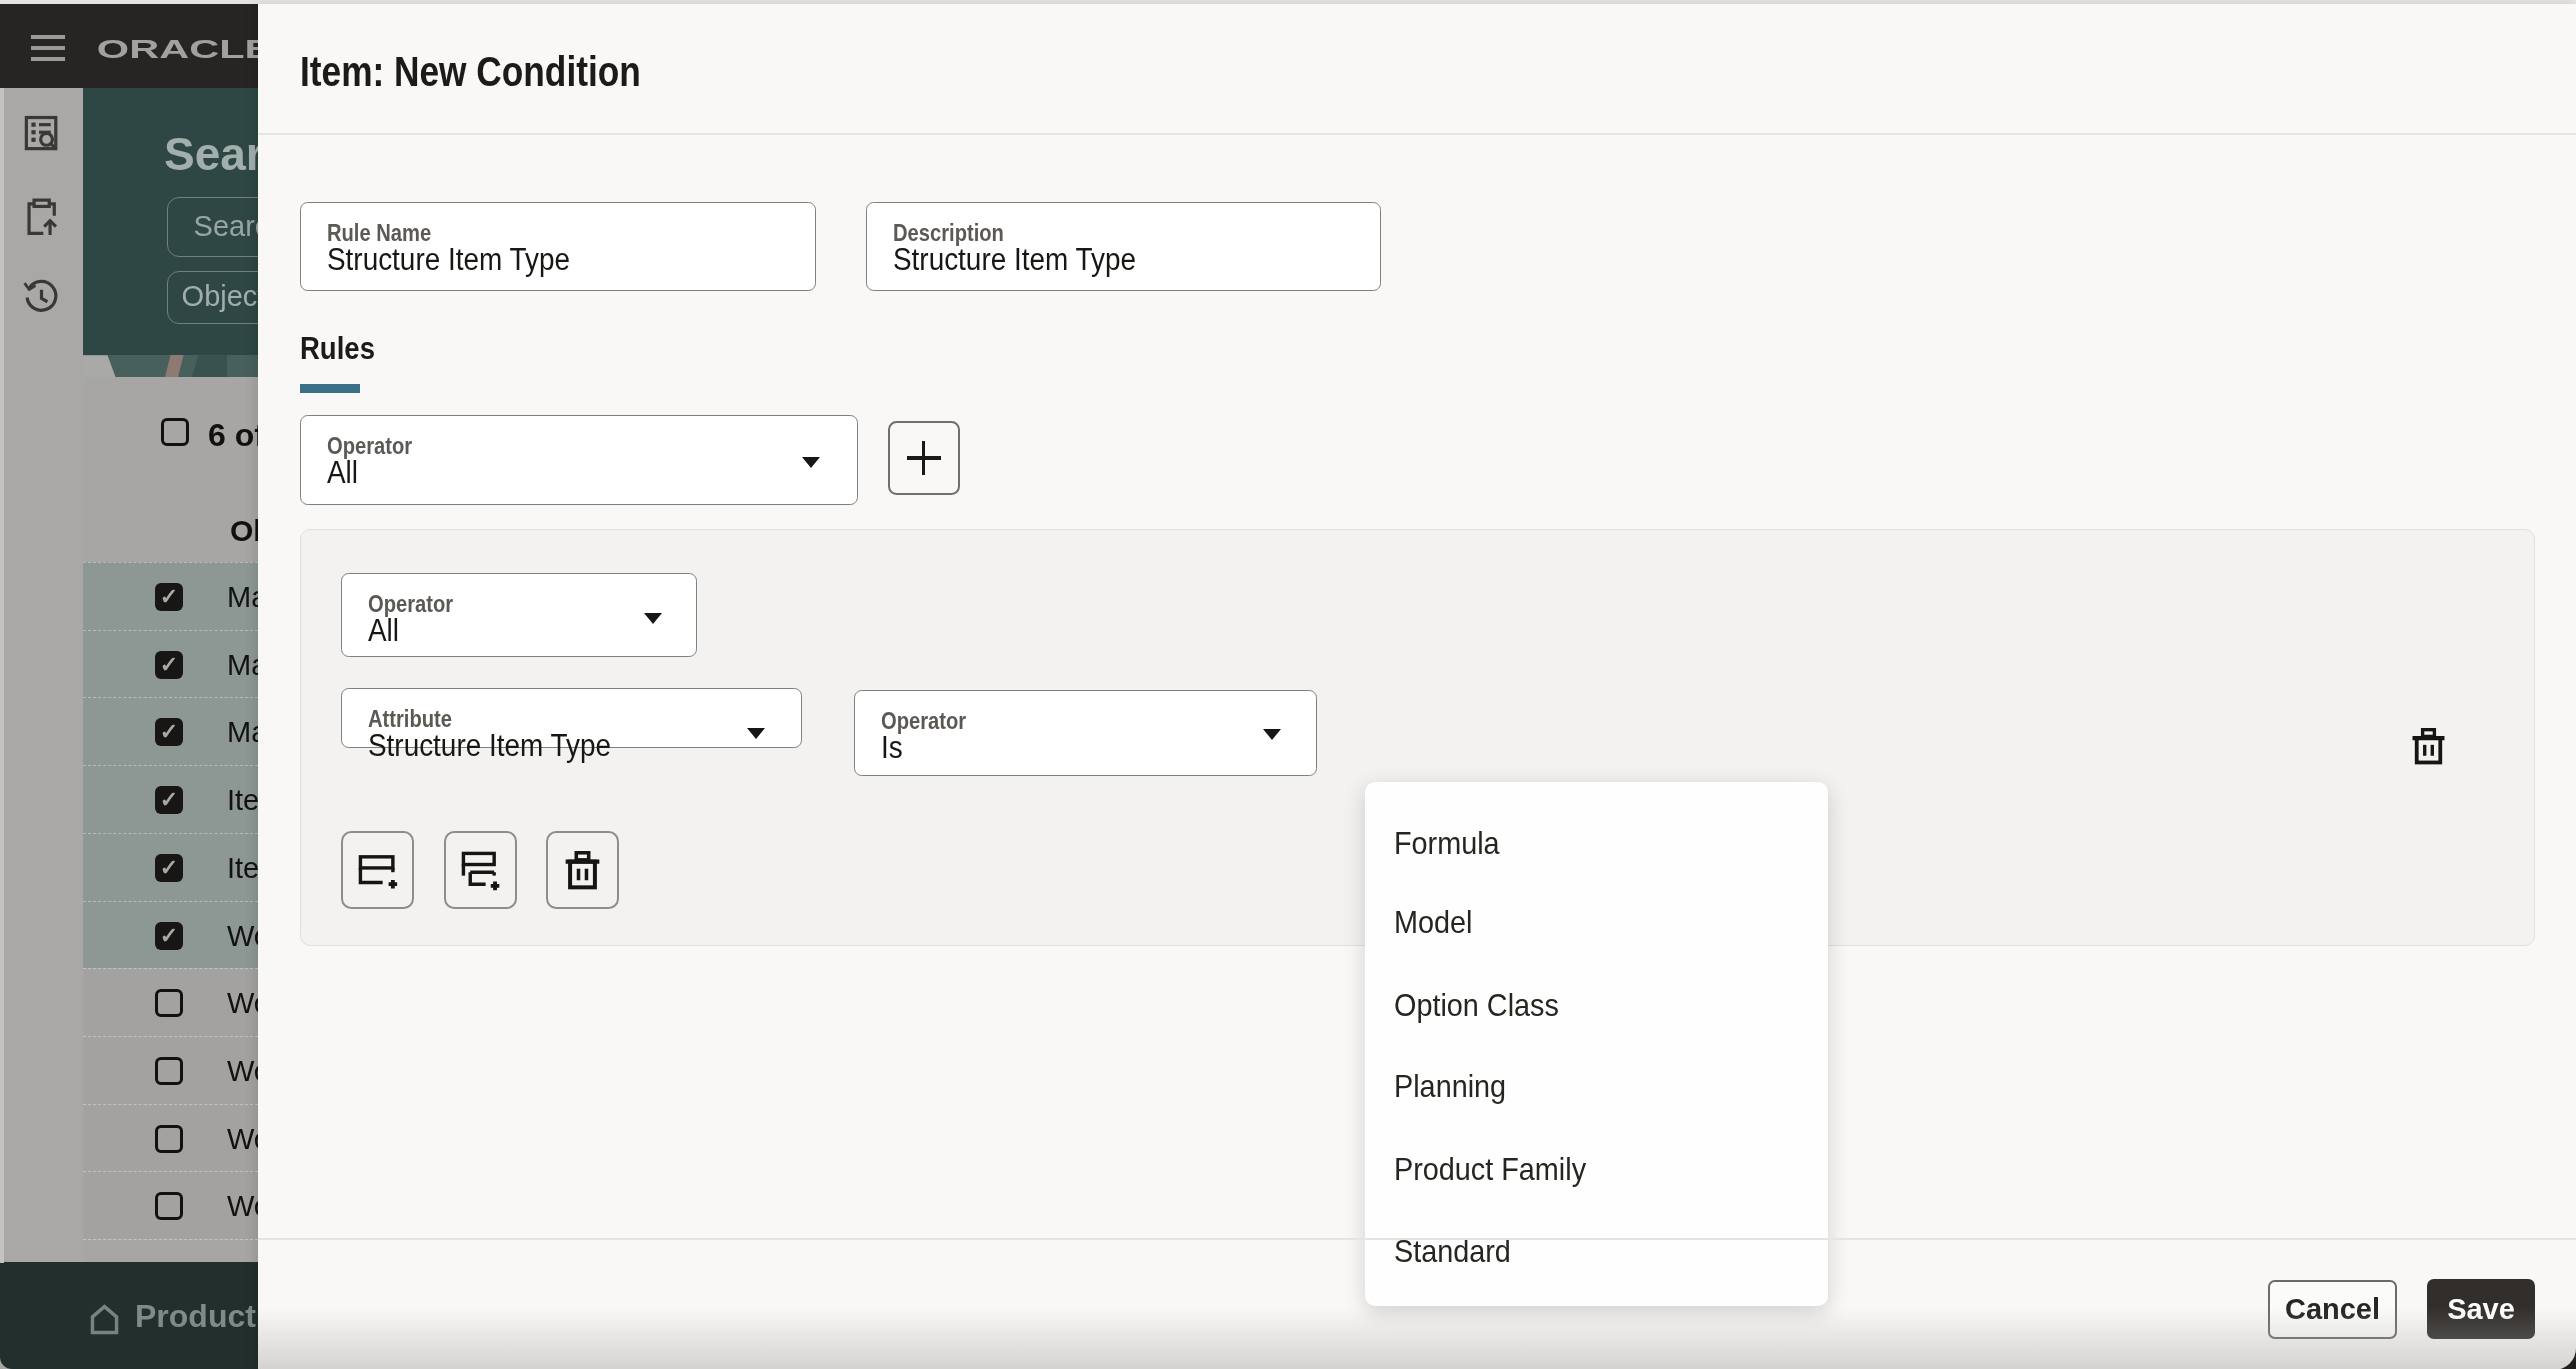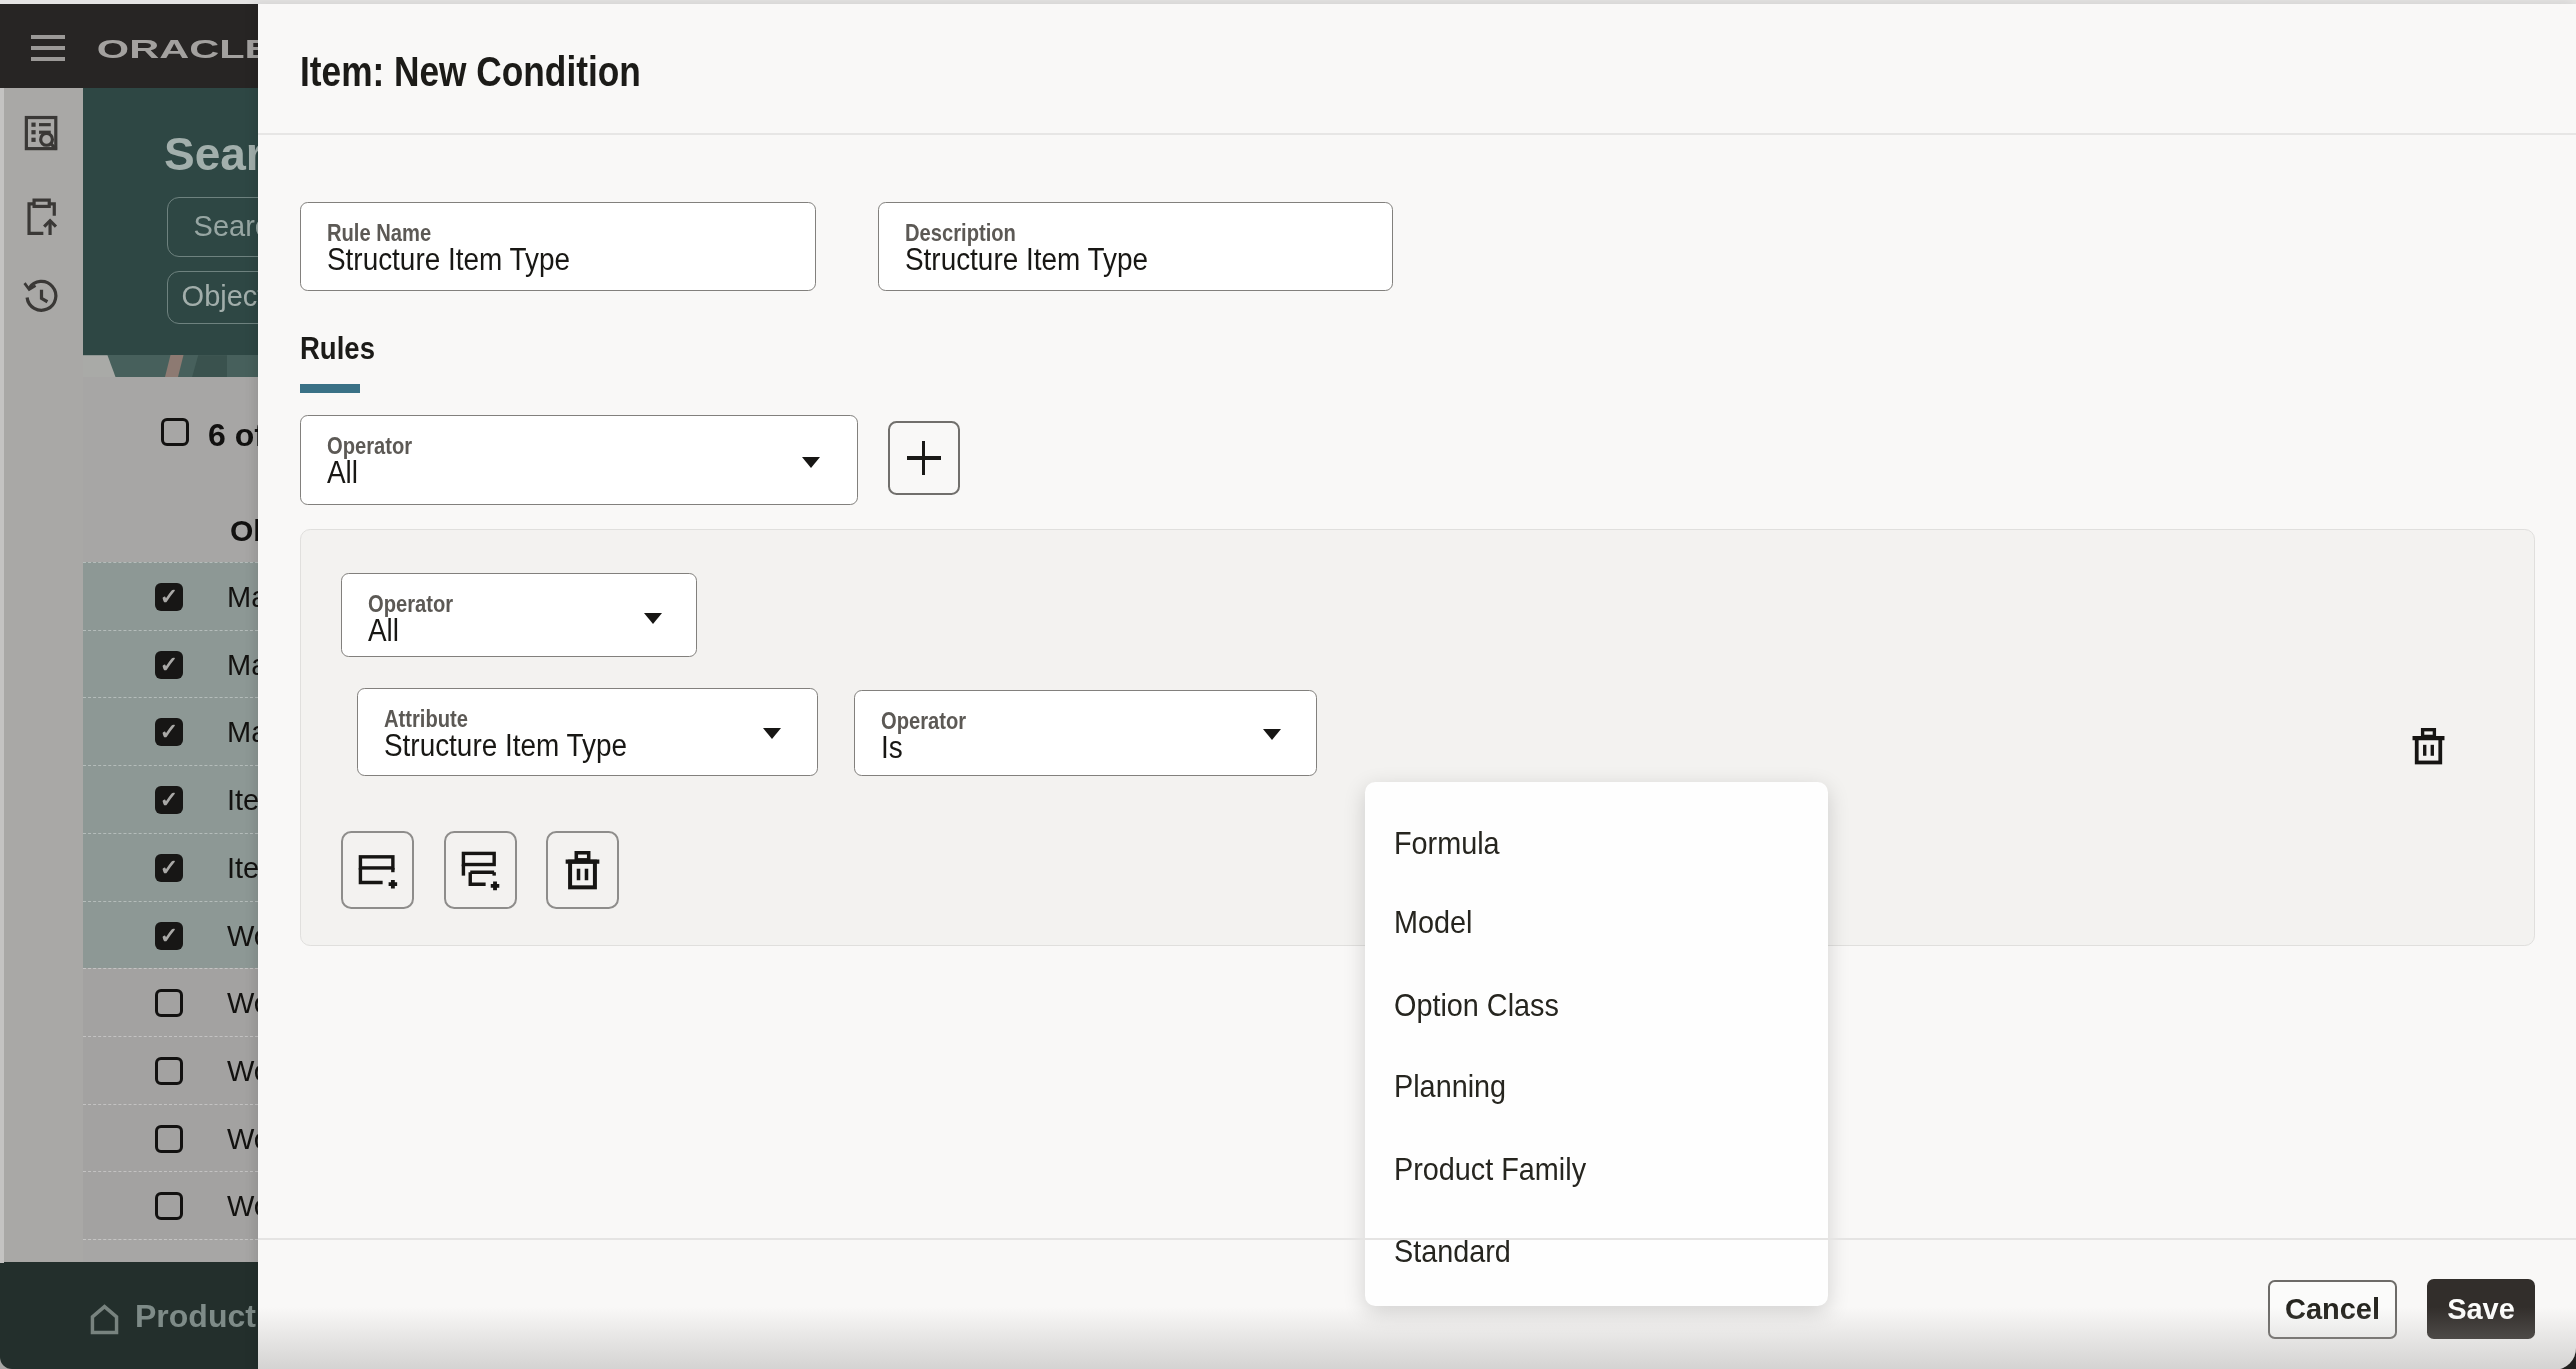--- a/index.html
+++ b/index.html
@@ -123,21 +123,21 @@
 
 <div class="abs" id="modal" style="left:258px;top:4.3px;width:2318px;height:1366px;background:#f9f8f7;overflow:hidden;border-bottom-right-radius:22px;box-shadow:-3.4px 0 10.2px rgba(0,0,0,0.10);">
 
   <div class="abs" style="left:42px;top:43px;font-size:43px;font-weight:bold;color:#1c1b18;transform:scaleX(0.82);transform-origin:0 0;">Item: New Condition</div>
   <div class="abs" style="left:0;top:129px;width:2318px;height:1.7px;background:#e7e6e5;"></div>
 
   <div class="abs fieldbox" style="left:42px;top:198px;width:516px;height:89px;">
     <div class="flabel">Rule Name</div>
     <div class="fvalue">Structure Item Type</div>
   </div>
-  <div class="abs fieldbox" style="left:608px;top:198px;width:515px;height:89px;margin-left:12px;">
+  <div class="abs fieldbox" style="left:608px;top:198px;width:515px;height:89px;">
     <div class="flabel">Description</div>
     <div class="fvalue">Structure Item Type</div>
   </div>
 
   <div class="abs" style="left:42px;top:326px;font-size:32px;font-weight:bold;color:#1c1b18;transform:scaleX(0.86);transform-origin:0 0;">Rules</div>
   <div class="abs" style="left:42px;top:380px;width:60px;height:8.5px;background:#3a7186;"></div>
 
   <div class="abs fieldbox" style="left:42px;top:411px;width:558px;height:90px;">
     <div class="flabel">Operator</div>
     <div class="fvalue">All</div>
@@ -149,21 +149,21 @@
   </div>
 
   <div class="abs" style="left:42px;top:525px;width:2235px;height:417px;background:#f3f2f0;border:1.7px solid #e0dfdd;border-radius:10.2px;"></div>
 
   <div class="abs fieldbox" style="left:83px;top:569px;width:356px;height:84px;background:#fff;">
     <div class="flabel">Operator</div>
     <div class="fvalue">All</div>
     <div class="tri" style="right:34px;top:39px;"></div>
   </div>
 
-  <div class="abs fieldbox" style="left:83px;top:684px;width:461px;height:88px;background:#fff;margin-left:16px;">
+  <div class="abs fieldbox" style="left:83px;top:684px;width:461px;height:60px;background:#fff;">
     <div class="flabel">Attribute</div>
     <div class="fvalue">Structure Item Type</div>
     <div class="tri" style="right:36px;top:39px;"></div>
   </div>
   <div class="abs fieldbox" style="left:596px;top:686px;width:463px;height:86px;background:#fff;">
     <div class="flabel">Operator</div>
     <div class="fvalue">Is</div>
     <div class="tri" style="right:35px;top:38px;"></div>
   </div>
 

